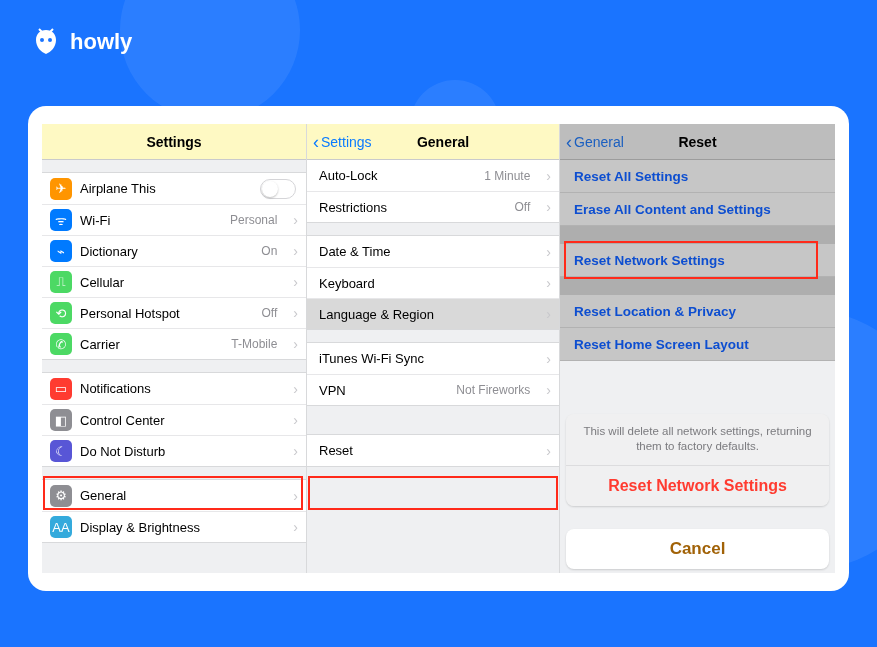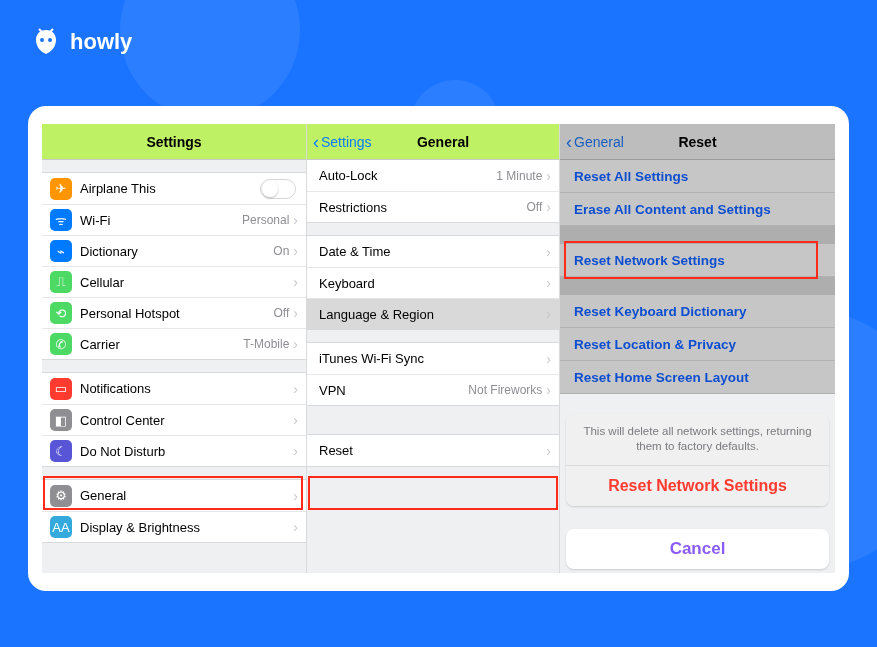--- a/index.html
+++ b/index.html
@@ -32,21 +32,21 @@
   }
   .panels { display: flex; width: 100%; height: 100%; }
   .panel { height: 100%; overflow: hidden; background: #eff0f2; }
   .panel-settings { width: 265px; border-right: 1px solid #d8d9db; }
   .panel-general  { width: 253px; border-right: 1px solid #d8d9db; }
   .panel-reset    { flex: 1; position: relative; }
 
   
   .hdr {
     height: 36px; display: flex; align-items: center; justify-content: center;
-    position: relative; background: #bef264; border-bottom: 1px solid #c9cacc;
+    position: relative; background: #fef9c3; border-bottom: 1px solid #c9cacc;
     font-size: 14px;
   }
   .hdr .title { font-weight: 700; color: #000; }
   .hdr .back {
     position: absolute; left: 6px; top: 0; bottom: 0;
     display: flex; align-items: center; color: #0a7bff; font-size: 14px;
   }
   .hdr .back .chev { font-size: 18px; margin-right: 2px; line-height: 1; }
 
   
@@ -57,21 +57,21 @@
     padding: 0 8px 0 8px; font-size: 13px; color: #000;
     background: #fff; position: relative;
   }
   .row .ricon {
     width: 22px; height: 22px; border-radius: 5px; margin-right: 8px;
     display: flex; align-items: center; justify-content: center;
     color: #fff; font-size: 13px; flex-shrink: 0;
   }
   .row .label { flex: 0 0 auto; }
   .row .spacer { flex: 1; }
-  .row .detail { color: #8e8e93; font-size: 12px; margin-right: 4px; }
+  .row .detail { color: #8e8e93; font-size: 12px; margin-right: 16px; }
   .row .disc { color: #c8c8cc; font-size: 14px; }
   .row .toggle {
     width: 36px; height: 20px; border-radius: 10px; background: #fff;
     border: 1px solid #d5d5d8; position: relative; margin-right: 2px;
   }
   .row .toggle::after {
     content: ""; position: absolute; left: 1px; top: 1px;
     width: 16px; height: 16px; border-radius: 50%; background: #fff;
     box-shadow: 0 1px 2px rgba(0,0,0,0.25);
   }
@@ -107,21 +107,21 @@
     padding: 10px 16px; text-align: center; color: #7b7b7f;
     font-size: 11.5px; line-height: 1.35; border-bottom: 1px solid #dcdcde;
   }
   .sheet .destructive {
     height: 40px; display: flex; align-items: center; justify-content: center;
     color: #ff3b30; font-size: 16px; font-weight: 600;
   }
   .sheet .cancel {
     height: 40px; background: #fff; border-radius: 8px;
     display: flex; align-items: center; justify-content: center;
-    color: #8b5cf6; font-size: 17px; font-weight: 700;
+    color: #a16207; font-size: 17px; font-weight: 700;
     box-shadow: 0 1px 2px rgba(0,0,0,0.15);
   }
 
   
   .hl {
     position: absolute; border: 2px solid #ff2a1a; pointer-events: none;
   }
 
   
   .ic-orange { background: #ff9500; }
@@ -306,21 +306,20 @@
           <span>General</span>
         </div>
         <span class="title">Reset</span>
       </div>
       <div class="list" id="reset-body">
           <div class="rrow">Reset All Settings</div>
           <div class="rrow">Erase All Content and Settings</div>
           <div class="gap"></div>
           <div class="rrow">Reset Network Settings</div>
           <div class="gap"></div>
-          <div class="rrow">Reset Keyboard Dictionary</div>
           <div class="rrow">Reset Location &amp; Privacy</div>
           <div class="rrow">Reset Home Screen Layout</div>
         </div>
 
       <div class="sheet">
         <div class="msgbox">
           <div class="msg">This will delete all network settings, returning them to factory defaults.</div>
           <div class="destructive">Reset Network Settings</div>
         </div>
         <div class="cancel">Cancel</div>

